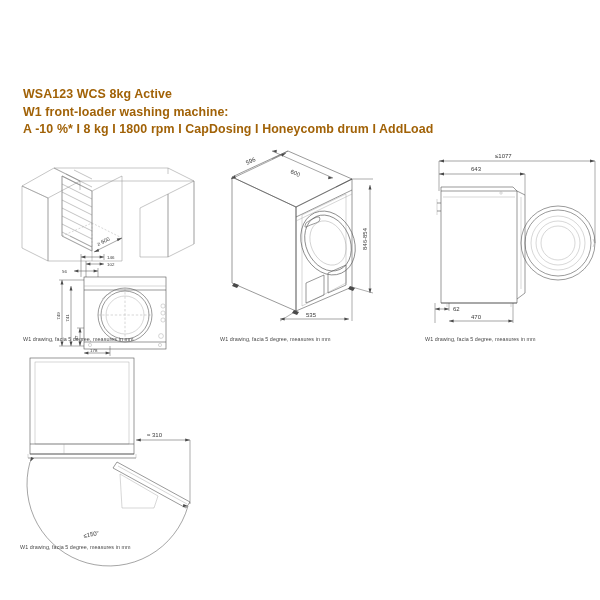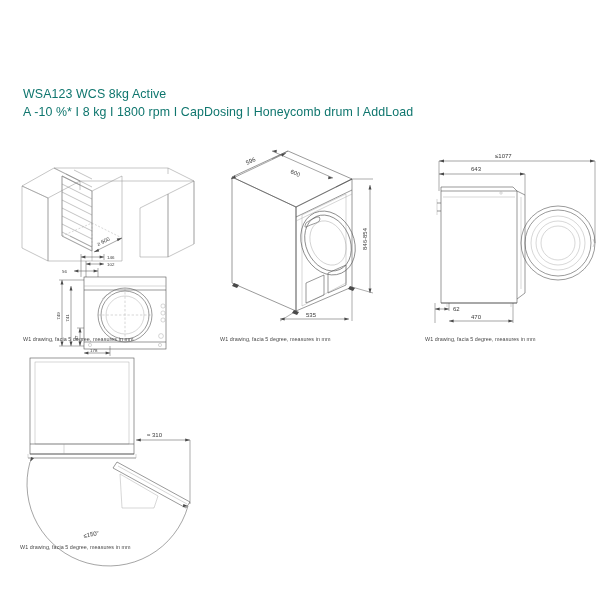--- a/index.html
+++ b/index.html
@@ -11,23 +11,24 @@
     overflow:hidden;
     position:relative;
   }
   .page{position:absolute;inset:0;}
 
   
   .header{position:absolute;left:23px;top:86px;width:560px;}
   .header .line{
     font-size:12.4px;
     line-height:17.5px;
-    color:#0f766e;
+    color:#a16207;
     letter-spacing:.1px;
     white-space:nowrap;
+    font-weight:bold;
   }
 
   
   .fig{position:absolute;}
   .fig svg{display:block;overflow:visible;}
   .caption{
     position:absolute;
     font-size:5.4px;
     color:#4a4a4a;
     letter-spacing:.05px;
@@ -47,20 +48,21 @@
   svg .t45{font-size:4.4px;}
   svg .hatch{stroke:#7a7a7a;stroke-width:.45;}
 </style>
 </head>
 <body>
 
 <div class="page">
 
   <div class="header">
     <div class="line">WSA123 WCS 8kg Active</div>
+    <div class="line">W1 front-loader washing machine:</div>
     <div class="line">A -10 %* I 8 kg I 1800 rpm I CapDosing I Honeycomb drum I AddLoad</div>
   </div>
 
   <div class="fig" style="left:18px;top:160px;">
     <svg width="195" height="172" viewBox="0 0 195 172">
 
       <g>
 
         <path class="ln-l" d="M4 26 L4 88 L30 101 L30 38 Z"></path>
         <path class="ln-l" d="M4 26 L36 8 L62 21 L30 38 Z"></path>

